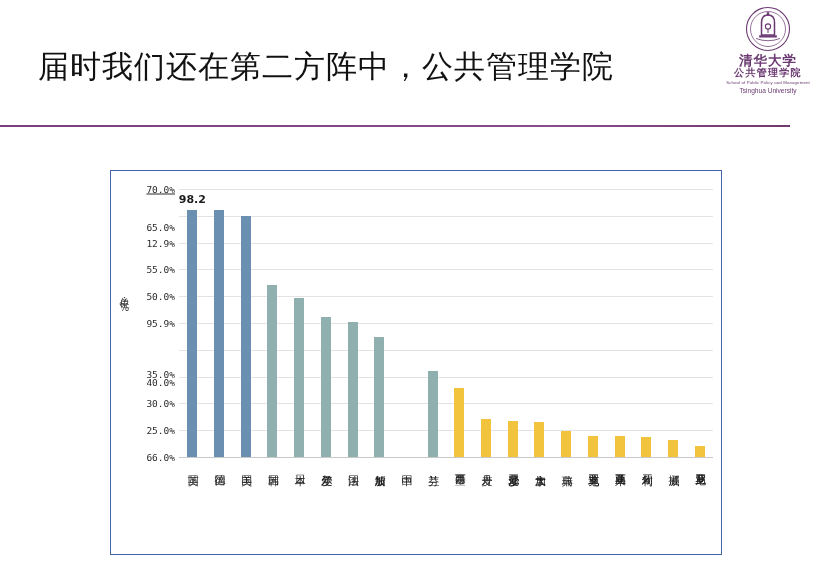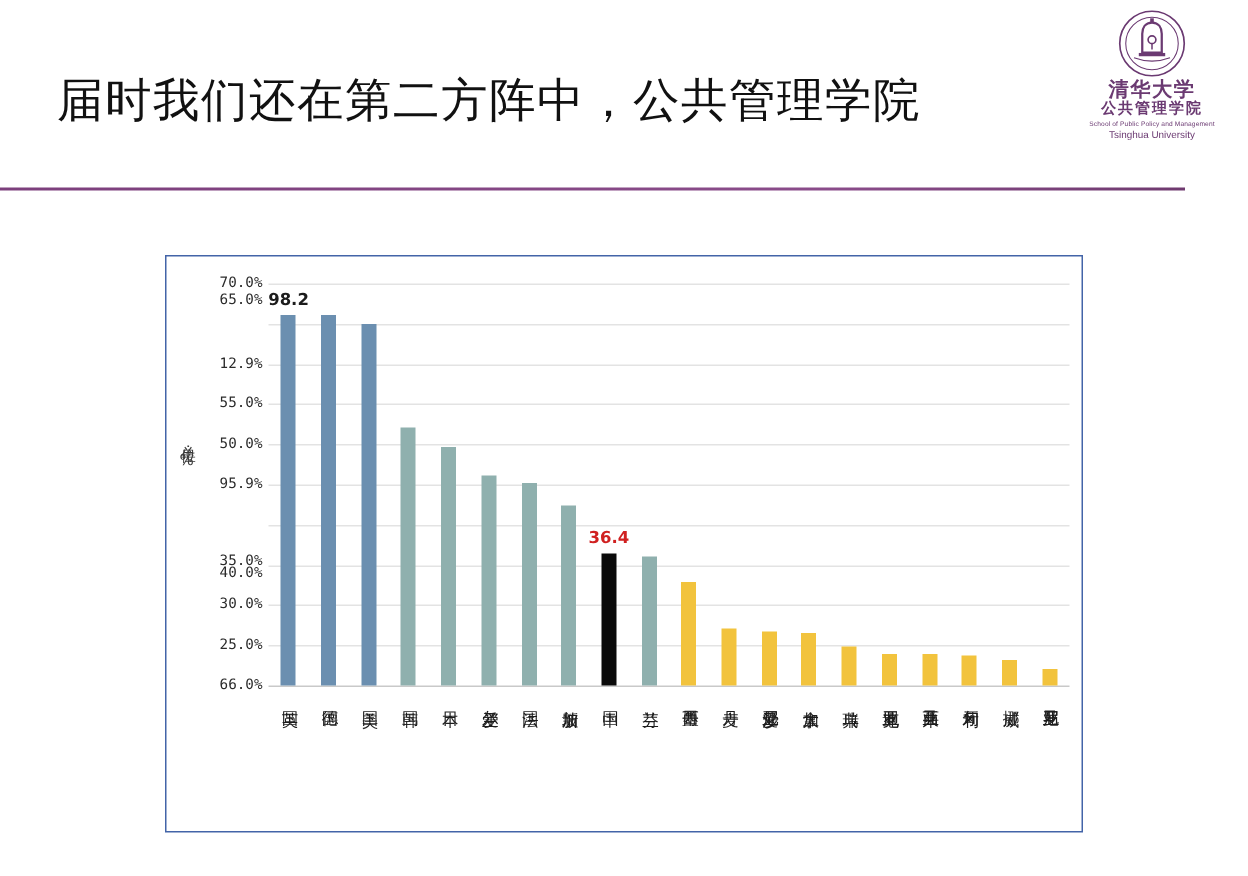--- a/index.html
+++ b/index.html
@@ -231,22 +231,22 @@
   <div class="logo-en-1">School of Public Policy and Management</div>
   <div class="logo-en-2">Tsinghua University</div>
 </div>
 
 <div class="chart-frame">
   <div class="plot-wrap">
 
     <div class="y-axis-title">单位：%</div>
 
     <div class="y-ticks" id="y-ticks">
-        <div class="y-tick" style="top: 18px;">70.0%</div>
-        <div class="y-tick" style="top: 29px;">65.0%</div>
+        <div class="y-tick" style="top: 18px; text-decoration: underline;">70.0%</div>
+        <div class="y-tick" style="top: 56px;">65.0%</div>
         <div class="y-tick" style="top: 71.6px;">12.9%</div>
         <div class="y-tick" style="top: 98.4px;">55.0%</div>
         <div class="y-tick" style="top: 125.2px;">50.0%</div>
         <div class="y-tick" style="top: 152px;">95.9%</div>
         <div class="y-tick" style="top: 178.8px; margin-top: 32px;">40.0%</div>
         <div class="y-tick" style="top: 203px;">35.0%</div>
         <div class="y-tick" style="top: 232.4px;">30.0%</div>
         <div class="y-tick" style="top: 259.2px;">25.0%</div>
         <div class="y-tick" style="top: 286px;">66.0%</div>
       </div>
@@ -283,24 +283,20 @@
             <div class="bar" title="日本 49.7" style="height: 159.192px; background: rgb(143, 176, 174);"></div>
           </div>
           <div class="bar-slot" style="left: 133.5px; width: 26.7px;">
             <div class="bar" title="爱尔兰 46.1" style="height: 139.896px; background: rgb(143, 176, 174);"></div>
           </div>
           <div class="bar-slot" style="left: 160.2px; width: 26.7px;">
             <div class="bar" title="法国 45.1" style="height: 134.536px; background: rgb(143, 176, 174);"></div>
           </div>
           <div class="bar-slot" style="left: 186.9px; width: 26.7px;">
             <div class="bar" title="新加坡 42.4" style="height: 120.064px; background: rgb(143, 176, 174);"></div>
-          </div>
-          <div class="bar-slot" style="left: 213.6px; width: 26.7px;">
-            <div class="bar" title="中国 36.4" style="height: 87.904px; background: rgb(10, 10, 10);"></div>
-            <div class="bar-value-label" style="bottom: 91.904px; color: rgb(208, 32, 32);">36.4</div>
           </div>
           <div class="bar-slot" style="left: 240.3px; width: 26.7px;">
             <div class="bar" title="芬兰 36" style="height: 85.76px; background: rgb(143, 176, 174);"></div>
           </div>
           <div class="bar-slot" style="left: 267px; width: 26.7px;">
             <div class="bar" title="墨西哥 32.8" style="height: 68.608px; background: rgb(242, 195, 61);"></div>
           </div>
           <div class="bar-slot" style="left: 293.7px; width: 26.7px;">
             <div class="bar" title="丹麦 27.1" style="height: 38.056px; background: rgb(242, 195, 61);"></div>
           </div>

